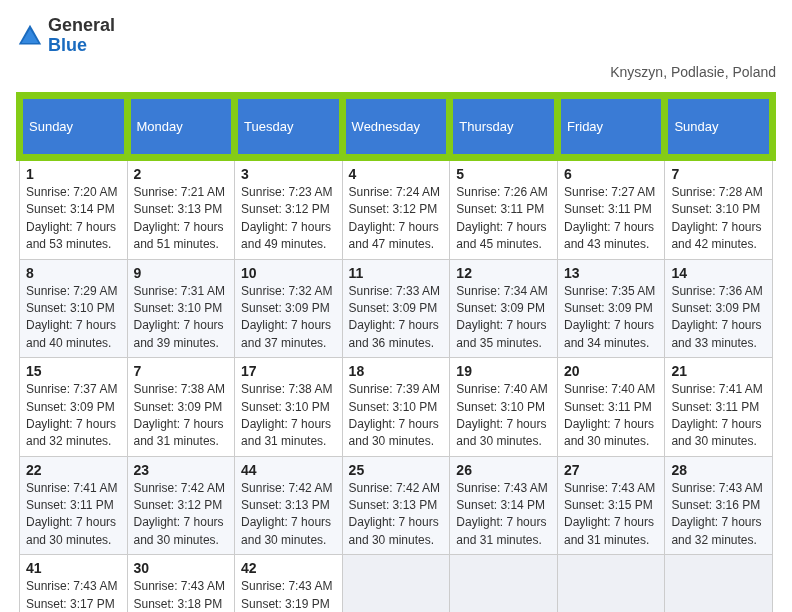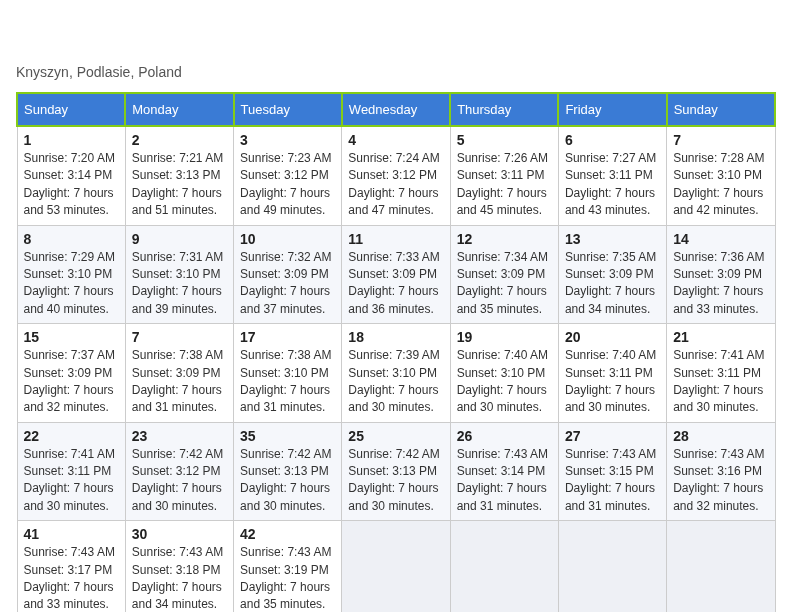--- a/index.html
+++ b/index.html
@@ -46,25 +46,25 @@
       margin-top: 48px;
     }
     .calendar {
       width: 100%;
       border-collapse: collapse;
       font-size: 11px;
     }
     .calendar thead th {
       background: #3a7bd5;
       color: #fff;
-      padding: 8px 6px;
+      padding: 20px 6px;
       text-align: left;
       font-size: 13px;
       font-weight: normal;
-      border: 2px solid #84cc16;
+      border: 7px solid #84cc16;
     }
     .calendar tbody td {
       border: 1px solid #ccc;
       vertical-align: top;
       padding: 5px 6px;
       width: 108px;
       min-height: 80px;
       background: #fff;
     }
     .calendar tbody tr:nth-child(even) td {
@@ -83,20 +83,30 @@
     .day-info {
       color: #333;
       line-height: 1.45;
       font-size: 12px;
     }
   </style>
 </head>
 <body>
 
 <div class="header">
+  <div class="logo">
+    <svg class="logo-icon" viewBox="0 0 40 40">
+      <polygon points="20,4 36,32 4,32" fill="#1a6bbf"></polygon>
+      <polygon points="20,10 32,30 8,30" fill="#4da6ff" opacity="0.5"></polygon>
+    </svg>
+    <div class="logo-text">
+      <span class="general">General</span><br>
+      <span class="blue">Blue</span>
+    </div>
+  </div>
   <div class="title-block">
     <div class="location">Knyszyn, Podlasie, Poland</div>
   </div>
 </div>
 
 <table class="calendar">
   <thead>
     <tr>
       <th>Sunday</th>
       <th>Monday</th>
@@ -293,21 +303,21 @@
         </td>
         <td>
           <span class="day-num">23</span>
         <div class="day-info">
           Sunrise: 7:42 AM<br>
           Sunset: 3:12 PM<br>
           Daylight: 7 hours and 30 minutes.
         </div>
         </td>
         <td>
-          <span class="day-num">35</span>
+          <span class="day-num">44</span>
         <div class="day-info">
           Sunrise: 7:42 AM<br>
           Sunset: 3:13 PM<br>
           Daylight: 7 hours and 30 minutes.
         </div>
         </td>
         <td>
           <span class="day-num">25</span>
         <div class="day-info">
           Sunrise: 7:42 AM<br>

